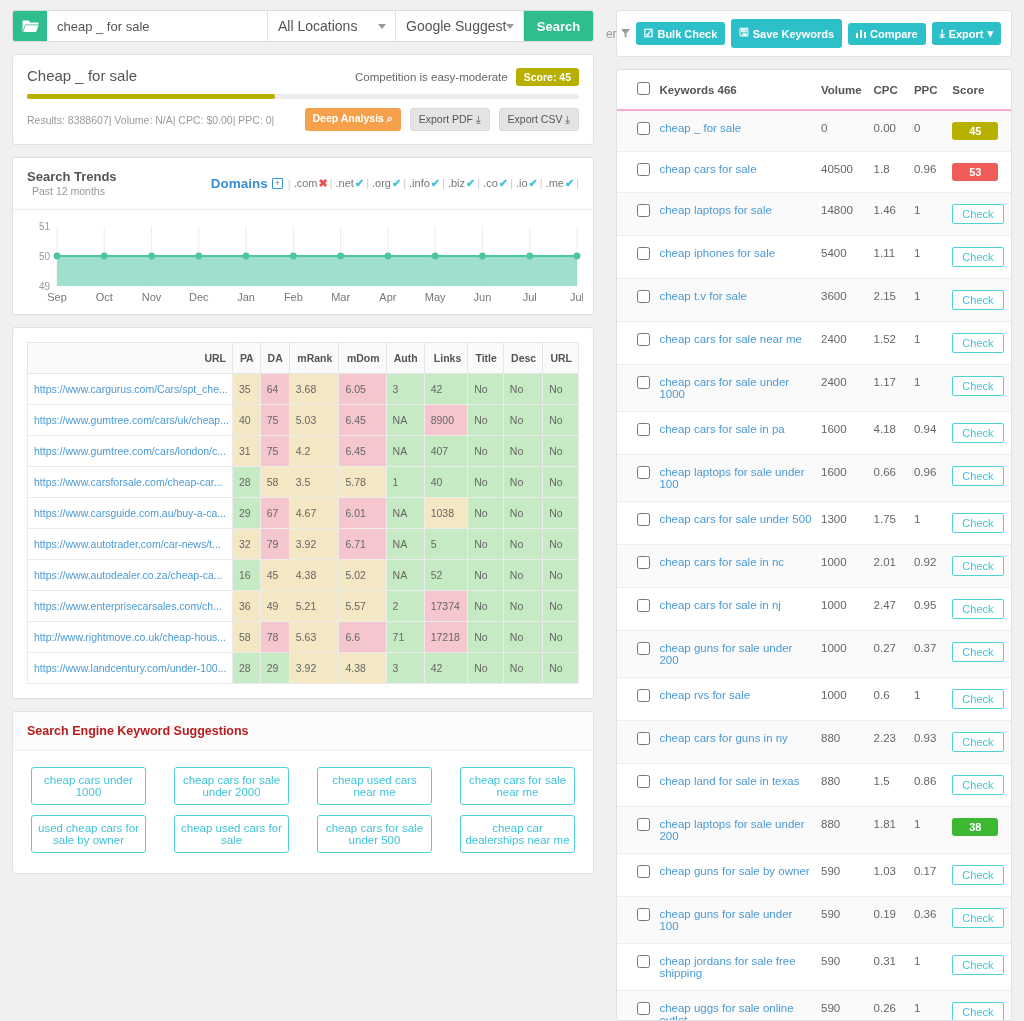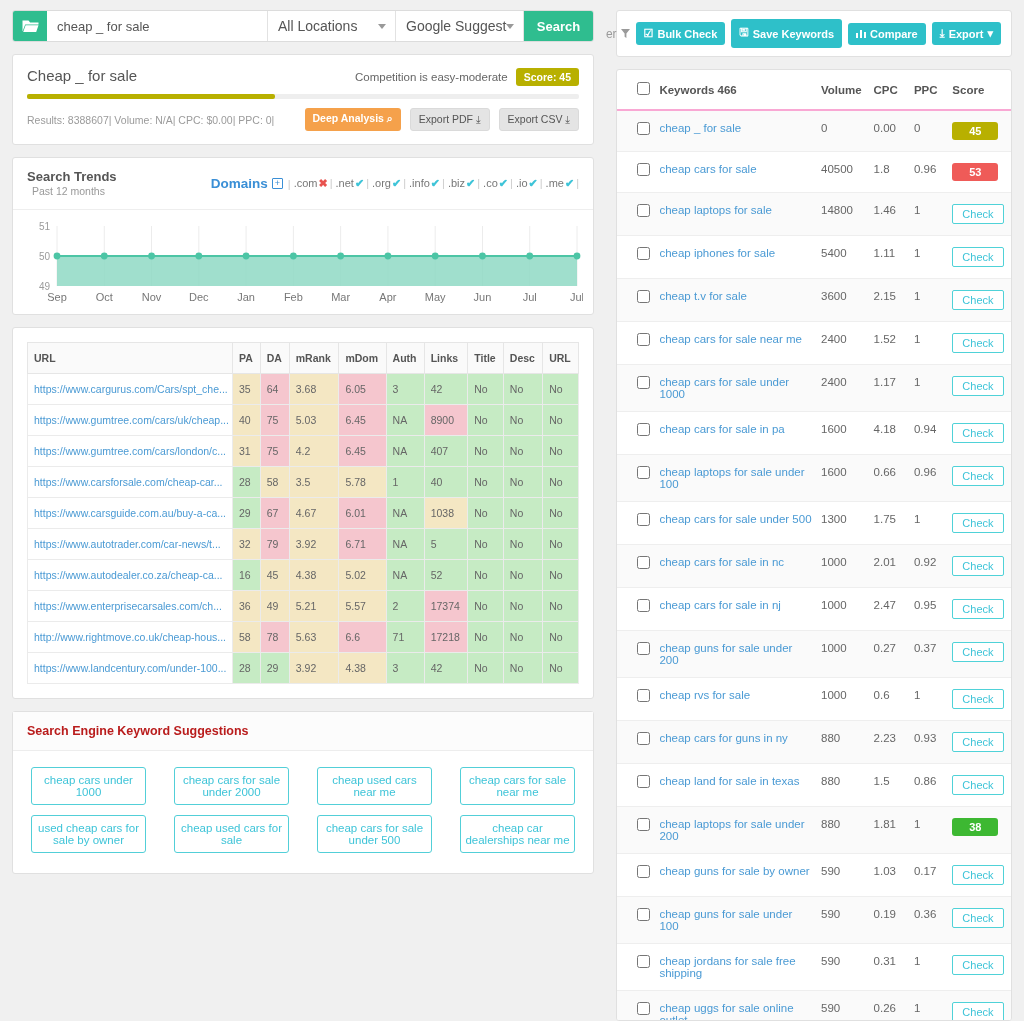--- a/index.html
+++ b/index.html
@@ -118,21 +118,21 @@
   .mark-v { color: #3ec4d8; font-weight: bold; margin-right: 2px; }
   .sep { color: #ccc; }
 
   .chart-area { padding: 10px 14px 6px 14px; }
   .chart-svg { display: block; }
 
   
   .utable { width: 100%; border-collapse: collapse; font-size: 10.5px; }
   .utable th {
     background: #fafafa; color: #555; font-weight: bold;
-    text-align: left; padding: 9px 6px; border: 1px solid #e6e6e6;
+    text-align: right; padding: 9px 6px; border: 1px solid #e6e6e6;
     font-size: 10.5px;
     margin-left: 38px;
   }
   .utable td {
     padding: 9px 6px; border: 1px solid #ebebeb; color: #666;
     white-space: nowrap;
   }
   .utable td.url-cell { color: #4a9ad4; max-width: 200px; overflow: hidden; }
   .utable td.url-cell span { cursor: pointer; }
   .c-red { background: #f5c6ce; }

